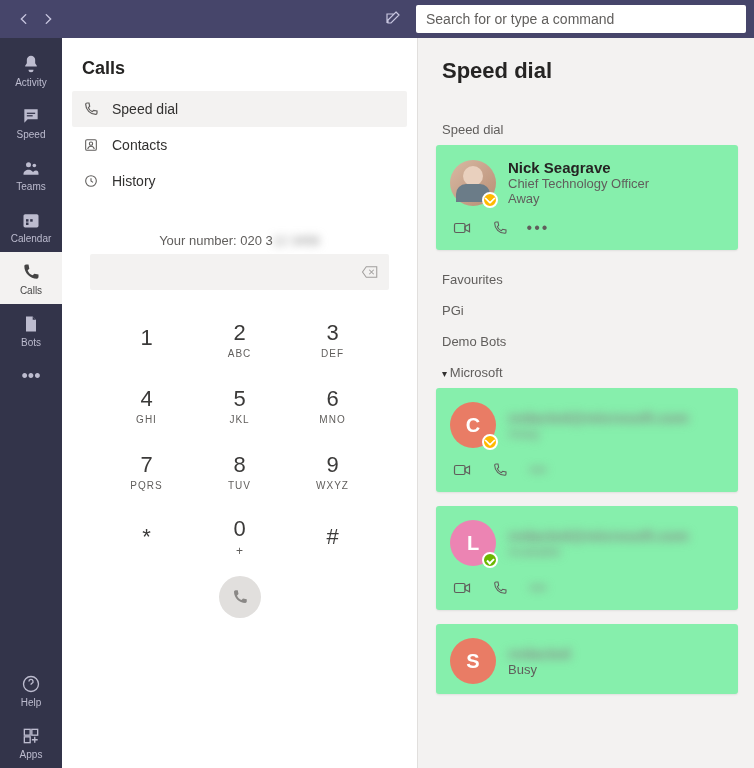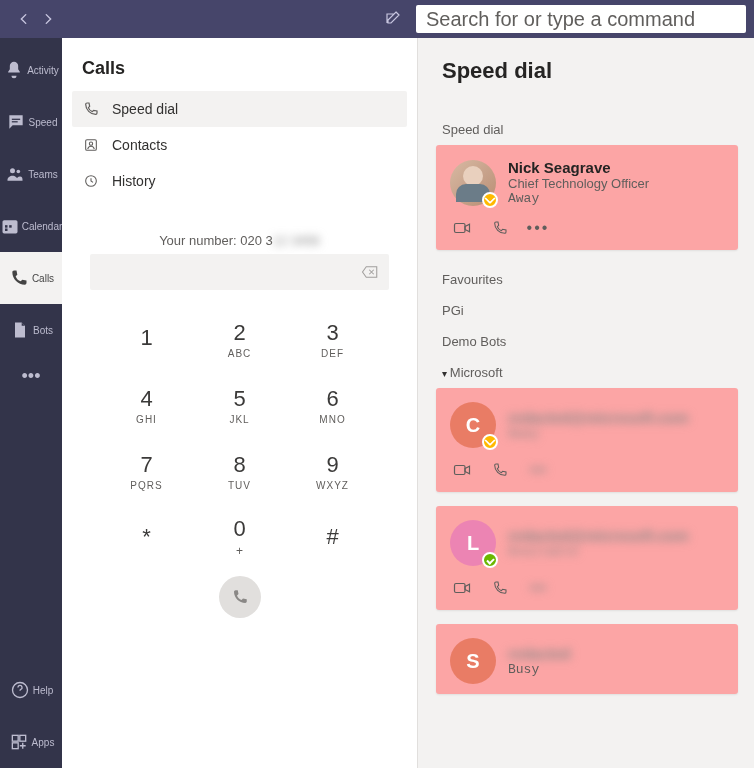--- a/index.html
+++ b/index.html
@@ -29,38 +29,38 @@
     height: 28px;
     background: #fff;
     border-radius: 2px;
     display: flex;
     align-items: center;
     padding: 0 10px;
     color: #605e5c;
     font-size: 14px;
   }
   .titlebar .searchbox input {
-    border: none; outline: none; width: 100%; font-size:20px; color:#323130;
+    border: none; outline: none; width: 100%; font-size:14px; color:#323130;
   }
   .titlebar .searchbox input::placeholder { color:#605e5c; }
 
   .body { flex:1; display:flex; min-height:0; }
 
   
   .rail {
     width: 62px;
     background: #33344a;
     display: flex;
     flex-direction: column;
     align-items: center;
     padding-top: 6px;
   }
   .rail-item {
     width: 62px; height: 52px;
-    display:flex; flex-direction:row; align-items:center; justify-content:center;
+    display:flex; flex-direction:column; align-items:center; justify-content:center;
     color: #bdbccf; font-size: 10px; cursor:pointer; gap:2px;
   }
   .rail-item.selected {
     background: #f3f2f1;
     color: #444;
   }
   .rail-item .rail-icon { width:22px; height:22px; display:flex;align-items:center;justify-content:center; }
   .rail-item .rail-label { font-size:10px; }
   .rail .rail-spacer { flex:1; }
   .rail .rail-ellipsis { color:#bdbccf; height:40px; display:flex;align-items:center;justify-content:center; font-size:18px; cursor:pointer; width:62px;}
@@ -123,21 +123,21 @@
   .detail {
     flex:1; background:#f3f2f1; display:flex; flex-direction:column; min-height:0;
     padding: 0 0 0 0;
     overflow:hidden;
   }
   .detail-title { font-size:22px; font-weight:700; color:#252423; padding:20px 24px 30px 24px; }
   .detail-body { flex:1; overflow:auto; padding: 0 16px 20px 18px; }
   .group-label { font-size:13px; color:#605e5c; padding: 8px 6px 8px 6px; }
   .group-label.exp::before { content:"▾ "; font-size:10px; color:#323130; }
   .card {
-    background:#fca5a5; border-radius:3px; box-shadow:0 1px 2px rgba(0,0,0,0.08);
+    background:#86efac; border-radius:3px; box-shadow:0 1px 2px rgba(0,0,0,0.08);
     margin-bottom:14px; padding:14px 14px 10px 14px;
   }
   .card .card-top { display:flex; gap:12px; align-items:center; }
   .avatar {
     width:46px;height:46px;border-radius:50%; position:relative;
     display:flex;align-items:center;justify-content:center; color:#fff; font-size:20px; font-weight:600;
     flex-shrink:0;
   }
   .avatar.photo { background: linear-gradient(135deg,#d8b9a3,#b88d74); }
   .avatar.photo .head { width:20px;height:20px;border-radius:50%;background:#e9d0be;position:absolute;top:6px; }
@@ -146,21 +146,21 @@
     position:absolute; right:-2px; bottom:-2px; width:16px;height:16px;border-radius:50%;
     border:2px solid #fff; display:flex;align-items:center;justify-content:center;
   }
   .presence.away { background:#ffb900; }
   .presence.available { background:#6bb700; }
   .presence.away::after { content:""; width:6px;height:6px;border:2px solid #fff;border-top:none;border-right:none; transform:rotate(-45deg) translate(1px,-1px); border-radius:0 0 0 2px;}
   .presence.available::after { content:""; width:5px;height:3px;border:2px solid #fff;border-top:none;border-right:none; transform:rotate(-45deg);}
   .card .info { display:flex; flex-direction:column; }
   .card .name { font-weight:600; font-size:15px; color:#252423; }
   .card .title { font-size:13px; color:#605e5c; }
-  .card .status { font-size:13px; color:#605e5c;font-family:Liberation Mono, monospace; }
+  .card .status { font-size:13px; color:#605e5c; }
   .card .actions { display:flex; gap:18px; padding:12px 0 2px 2px; align-items:center; color:#605e5c; }
   .card .actions .act { width:20px;height:20px;display:flex;align-items:center;justify-content:center; cursor:pointer; }
   .blur { filter: blur(5px); color:#888 !important; }
 </style>
 </head>
 <body>
 
 <div class="app">
 
   <div class="titlebar">

